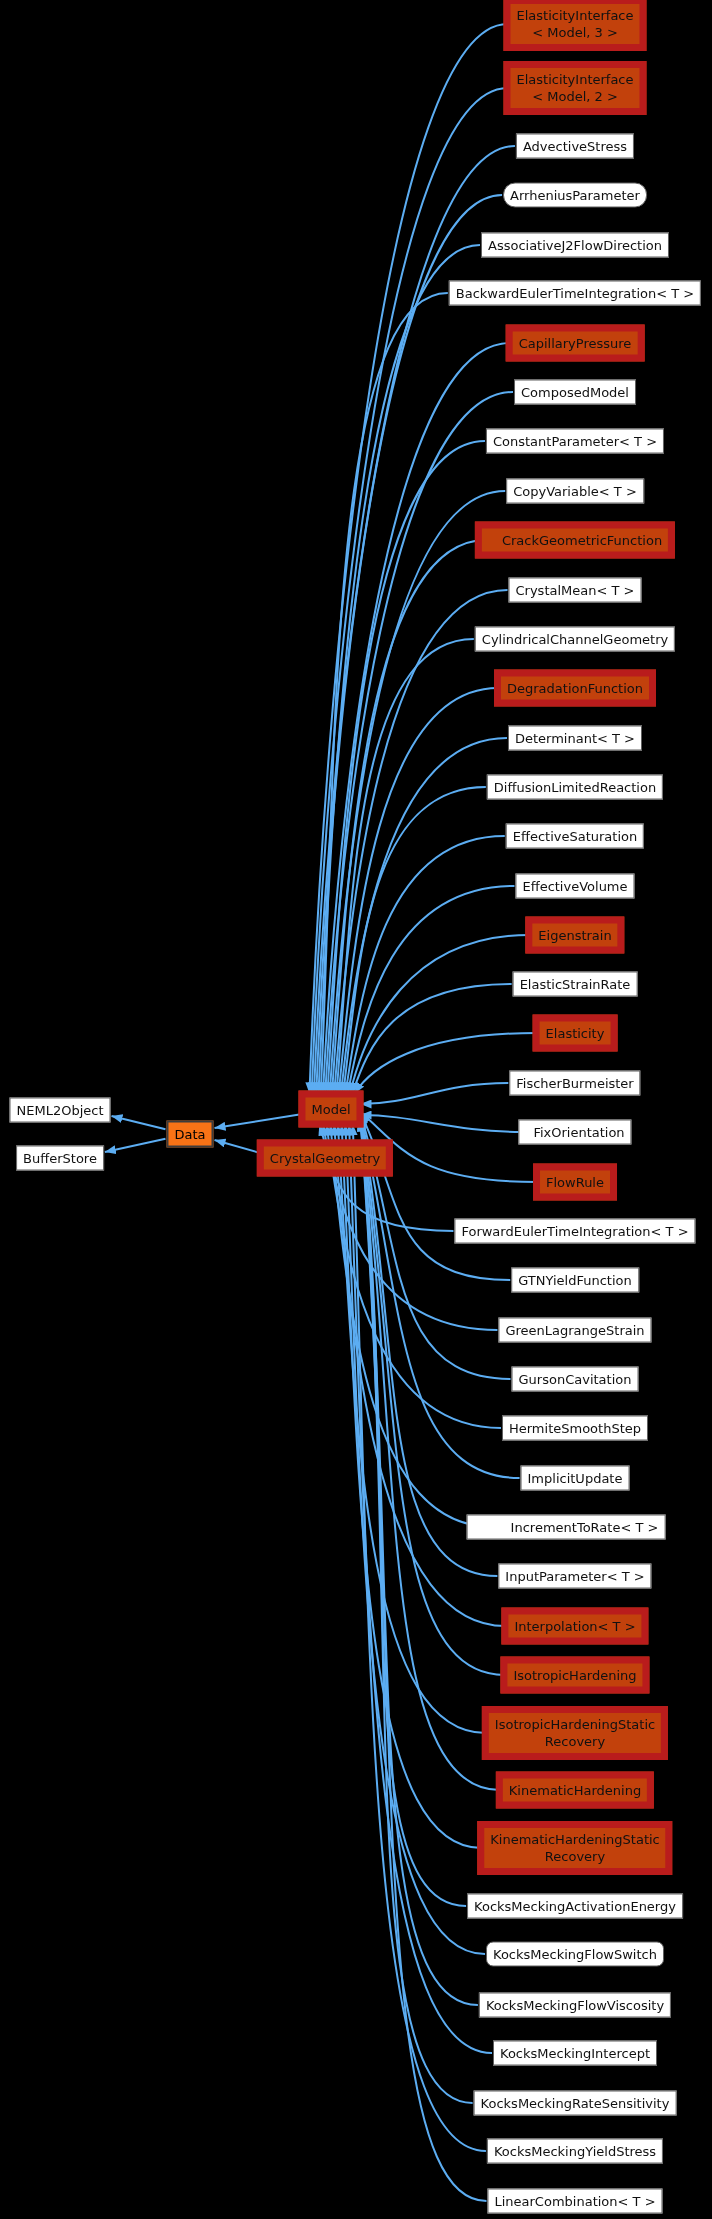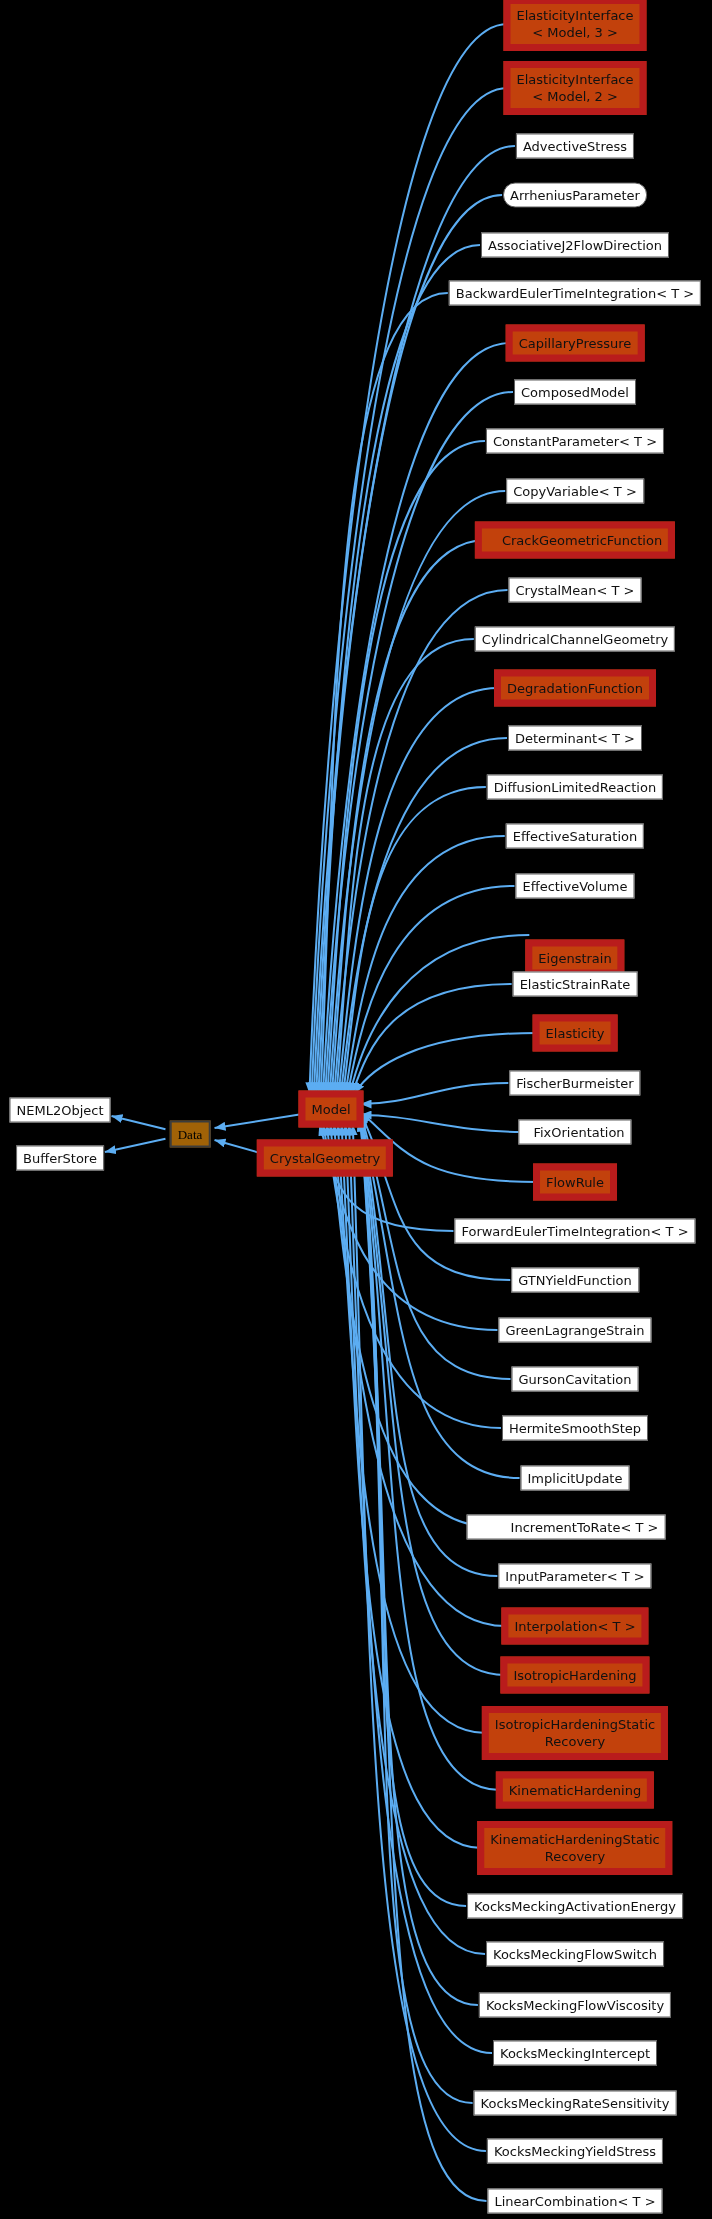--- a/index.html
+++ b/index.html
@@ -4,21 +4,21 @@
 <style>
   html,body{margin:0;padding:0;background:#000;}
   #canvas{position:relative;width:712px;height:2219px;background:#000;overflow:hidden;
           font-family:"DejaVu Sans","Liberation Sans",sans-serif;}
   #edges{position:absolute;left:0;top:0;z-index:1;}
   .node{position:absolute;z-index:2;transform:translate(-50%,-50%);
         background:#fff;border:1px solid #5f5f5f;color:#111;
         font-size:13px;line-height:17px;padding:3px 6px;white-space:nowrap;
         text-align:center;box-sizing:border-box;}
   .node.highlight{background:#c2410c;border:7px solid #b91c1c;}
-  .node.current{background:#a16207;border:2px solid #3c3c3c;color:#000;font-family:Liberation Serif, serif;}
+  .node.current{background:#f97316;border:2px solid #3c3c3c;color:#000;}
   .node .l2{display:block;}
   .node .l2:empty{display:none;}
 </style>
 </head>
 <body>
 
 <div id="canvas">
   <svg id="edges" width="712" height="2219" viewBox="0 0 712 2219">
     <defs>
       <marker id="arrow" viewBox="0 0 11 9" refX="11" refY="4.5" markerWidth="11" markerHeight="9" markerUnits="userSpaceOnUse" orient="auto">
@@ -162,21 +162,21 @@
       
     </div>
     <div class="node plain" style="left: 575px; top: 836px;">
       <span class="l1">EffectiveSaturation</span>
       
     </div>
     <div class="node plain" style="left: 575px; top: 886px;">
       <span class="l1">EffectiveVolume</span>
       
     </div>
-    <div class="node highlight" style="left: 575px; top: 935px; margin-top: 23px;">
+    <div class="node highlight" style="left: 575px; top: 935px;">
       <span class="l1">Eigenstrain</span>
       
     </div>
     <div class="node plain" style="left: 575px; top: 984px;">
       <span class="l1">ElasticStrainRate</span>
       
     </div>
     <div class="node highlight" style="left: 575px; top: 1033px;">
       <span class="l1">Elasticity</span>
       
@@ -242,21 +242,21 @@
       
     </div>
     <div class="node highlight" style="left: 575px; top: 1848px;">
       <span class="l1">KinematicHardeningStatic</span>
       <span class="l2">Recovery</span>
     </div>
     <div class="node plain" style="left: 575px; top: 1906px;">
       <span class="l1">KocksMeckingActivationEnergy</span>
       
     </div>
-    <div class="node plain" style="left: 575px; top: 1954px;">
+    <div class="node plain" style="left: 575px; top: 1954px; border-radius: 7px;">
       <span class="l1">KocksMeckingFlowSwitch</span>
       
     </div>
     <div class="node plain" style="left: 575px; top: 2005px;">
       <span class="l1">KocksMeckingFlowViscosity</span>
       
     </div>
     <div class="node plain" style="left: 575px; top: 2053px;">
       <span class="l1">KocksMeckingIntercept</span>
       

